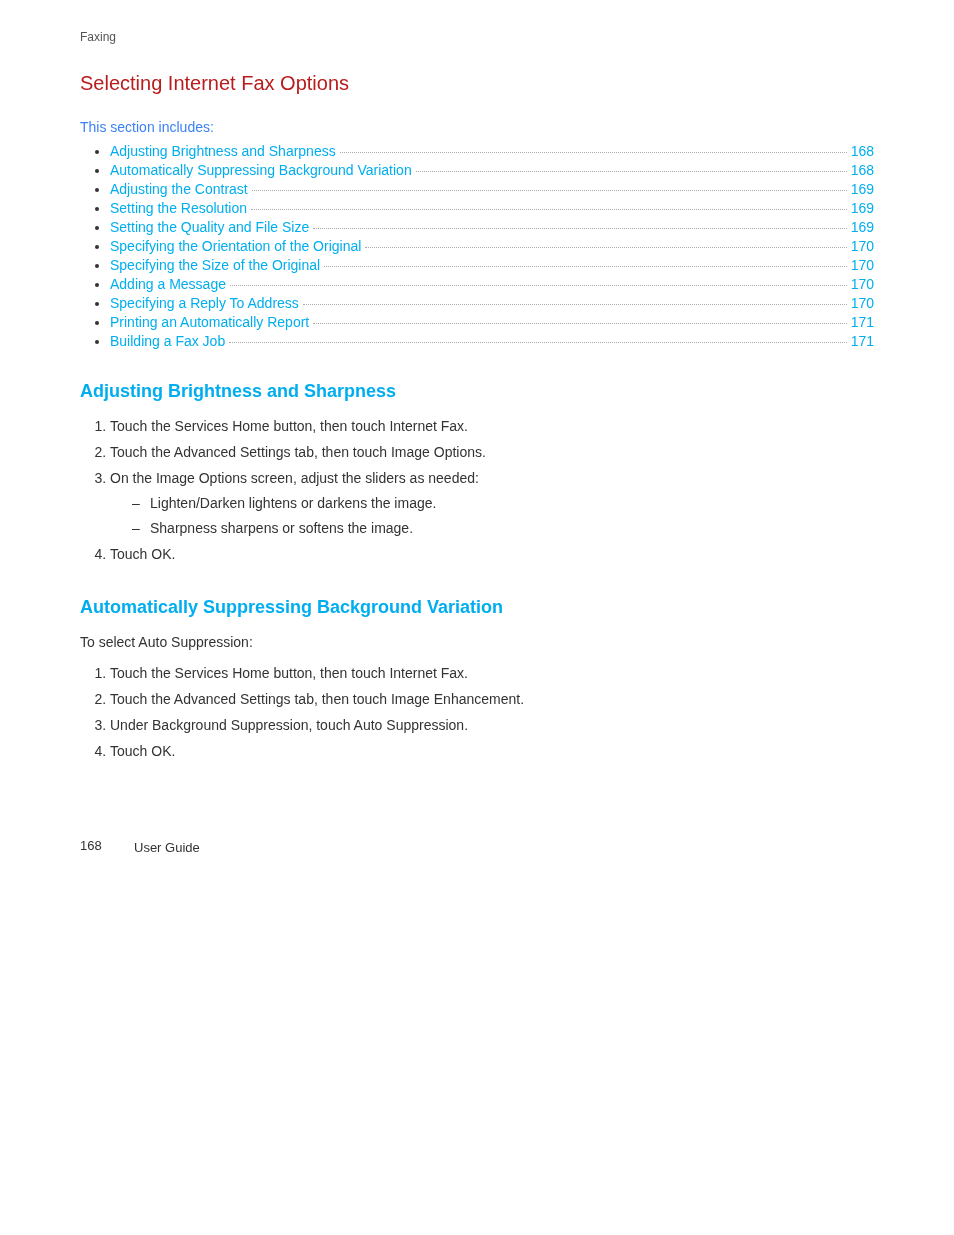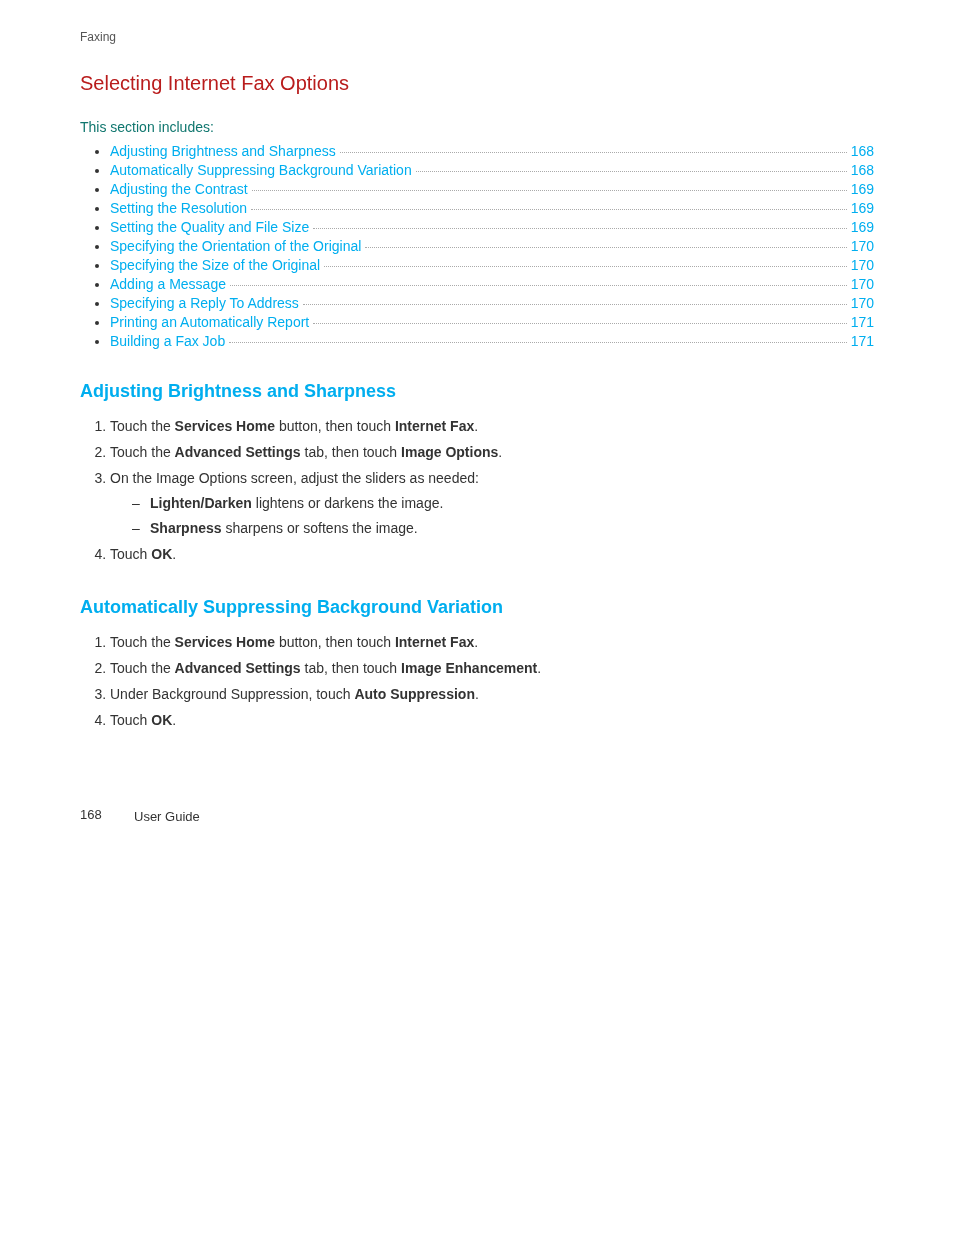--- a/index.html
+++ b/index.html
@@ -27,21 +27,21 @@
     h1.page-title {
       font-size: 20px;
       color: #b91c1c;
       font-weight: normal;
       margin-bottom: 24px;
       border-bottom: none;
     }
 
     .section-includes-label {
       font-size: 14px;
-      color: #0f766e;
+      color: #3b82f6;
       margin-bottom: 8px;
     }
 
     .toc-list {
       list-style: disc;
       padding-left: 30px;
       margin-bottom: 32px;
     }
 
     .toc-list li {
@@ -121,21 +121,21 @@
       position: relative;
     }
 
     .section-body ul.sub-list li::before {
       content: "–";
       position: absolute;
       left: -18px;
     }
 
     .bold {
-      font-weight: bold;
+      font-weight: normal;
     }
 
     .page-footer {
       margin-top: 60px;
       padding-top: 16px;
       font-size: 13px;
       color: #333;
       display: flex;
       align-items: flex-start;
       gap: 24px;
@@ -257,20 +257,21 @@
         <li><span class="bold">Lighten/Darken</span> lightens or darkens the image.</li>
         <li><span class="bold">Sharpness</span> sharpens or softens the image.</li>
       </ul>
     </li>
     <li>Touch <span class="bold">OK</span>.</li>
   </ol>
 </div>
 
 <div class="section-body">
   <h2 class="section-title">Automatically Suppressing Background Variation</h2>
+  <p>To select Auto Suppression:</p>
   <ol>
     <li>Touch the <span class="bold">Services Home</span> button, then touch <span class="bold">Internet Fax</span>.</li>
     <li>Touch the <span class="bold">Advanced Settings</span> tab, then touch <span class="bold">Image Enhancement</span>.</li>
     <li>Under Background Suppression, touch <span class="bold">Auto Suppression</span>.</li>
     <li>Touch <span class="bold">OK</span>.</li>
   </ol>
 </div>
 
 <div class="page-footer">
   <span class="footer-page-num">168</span>

